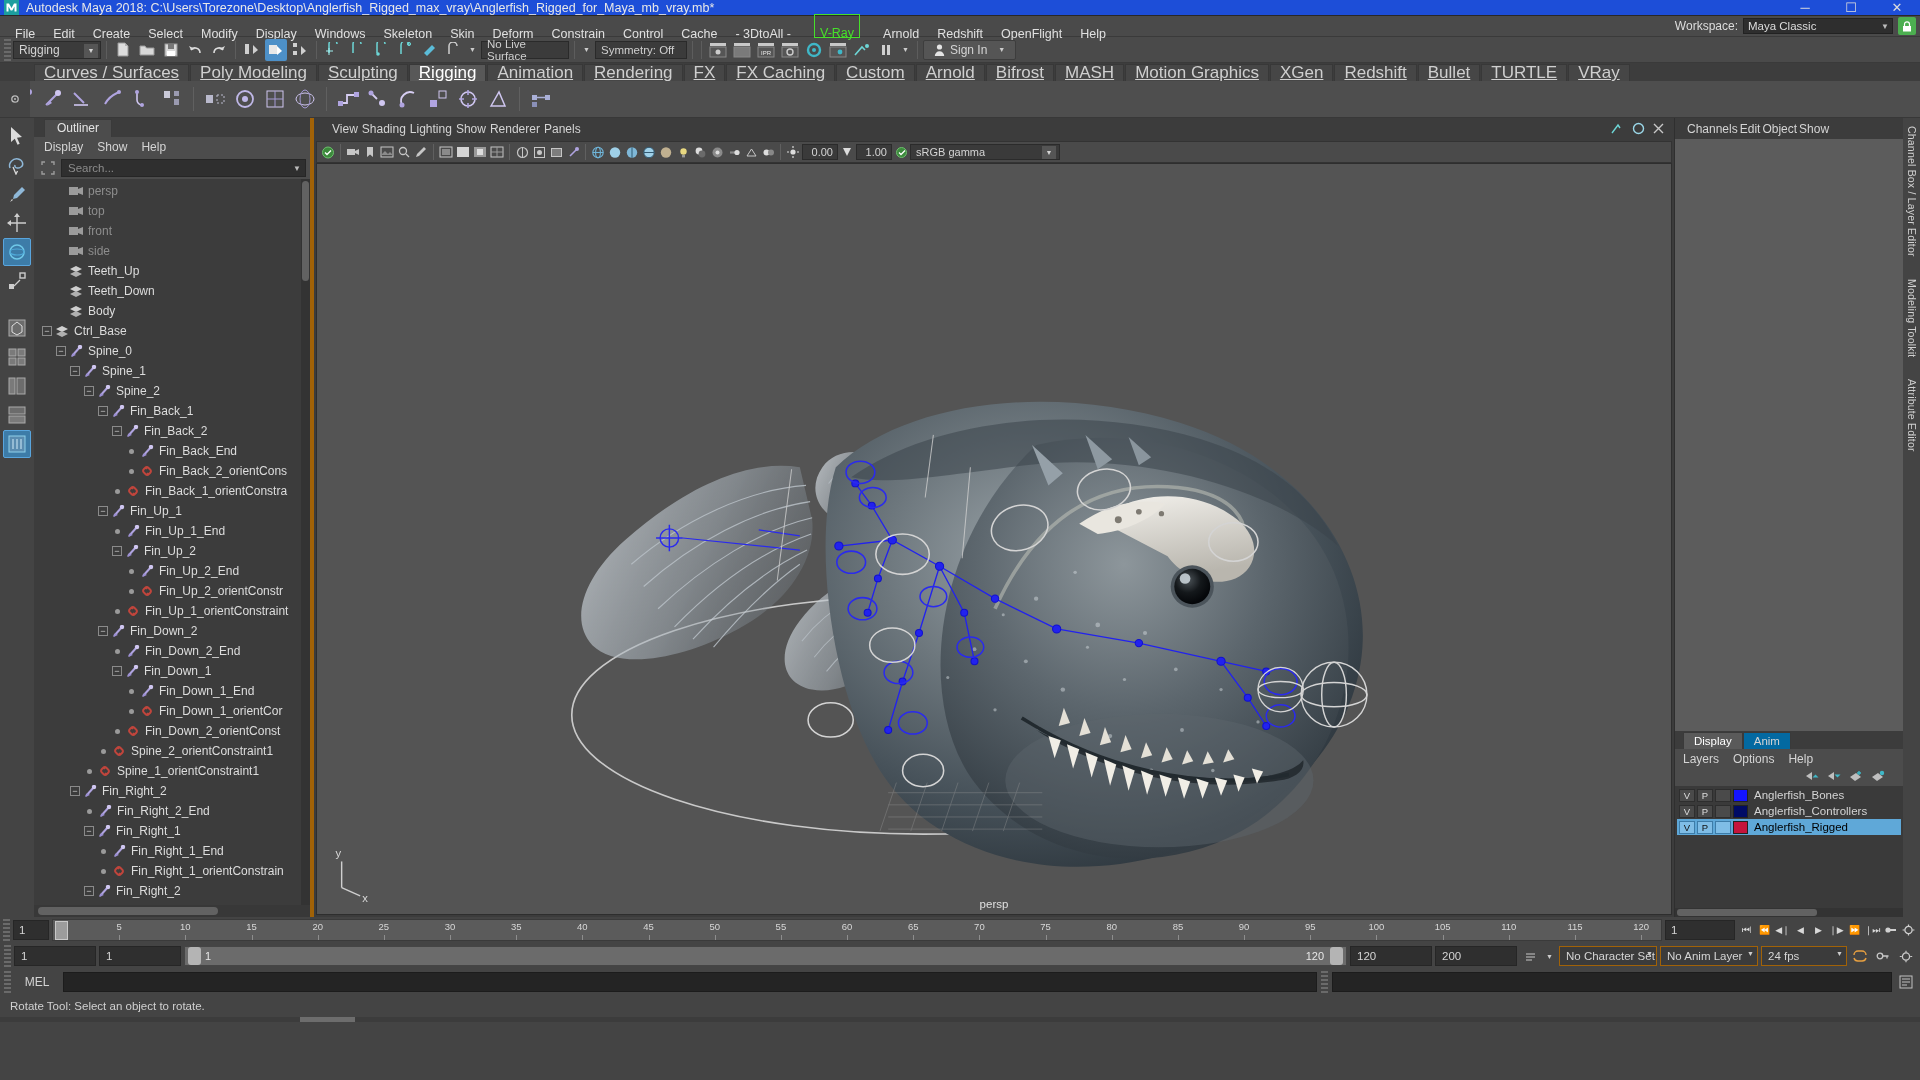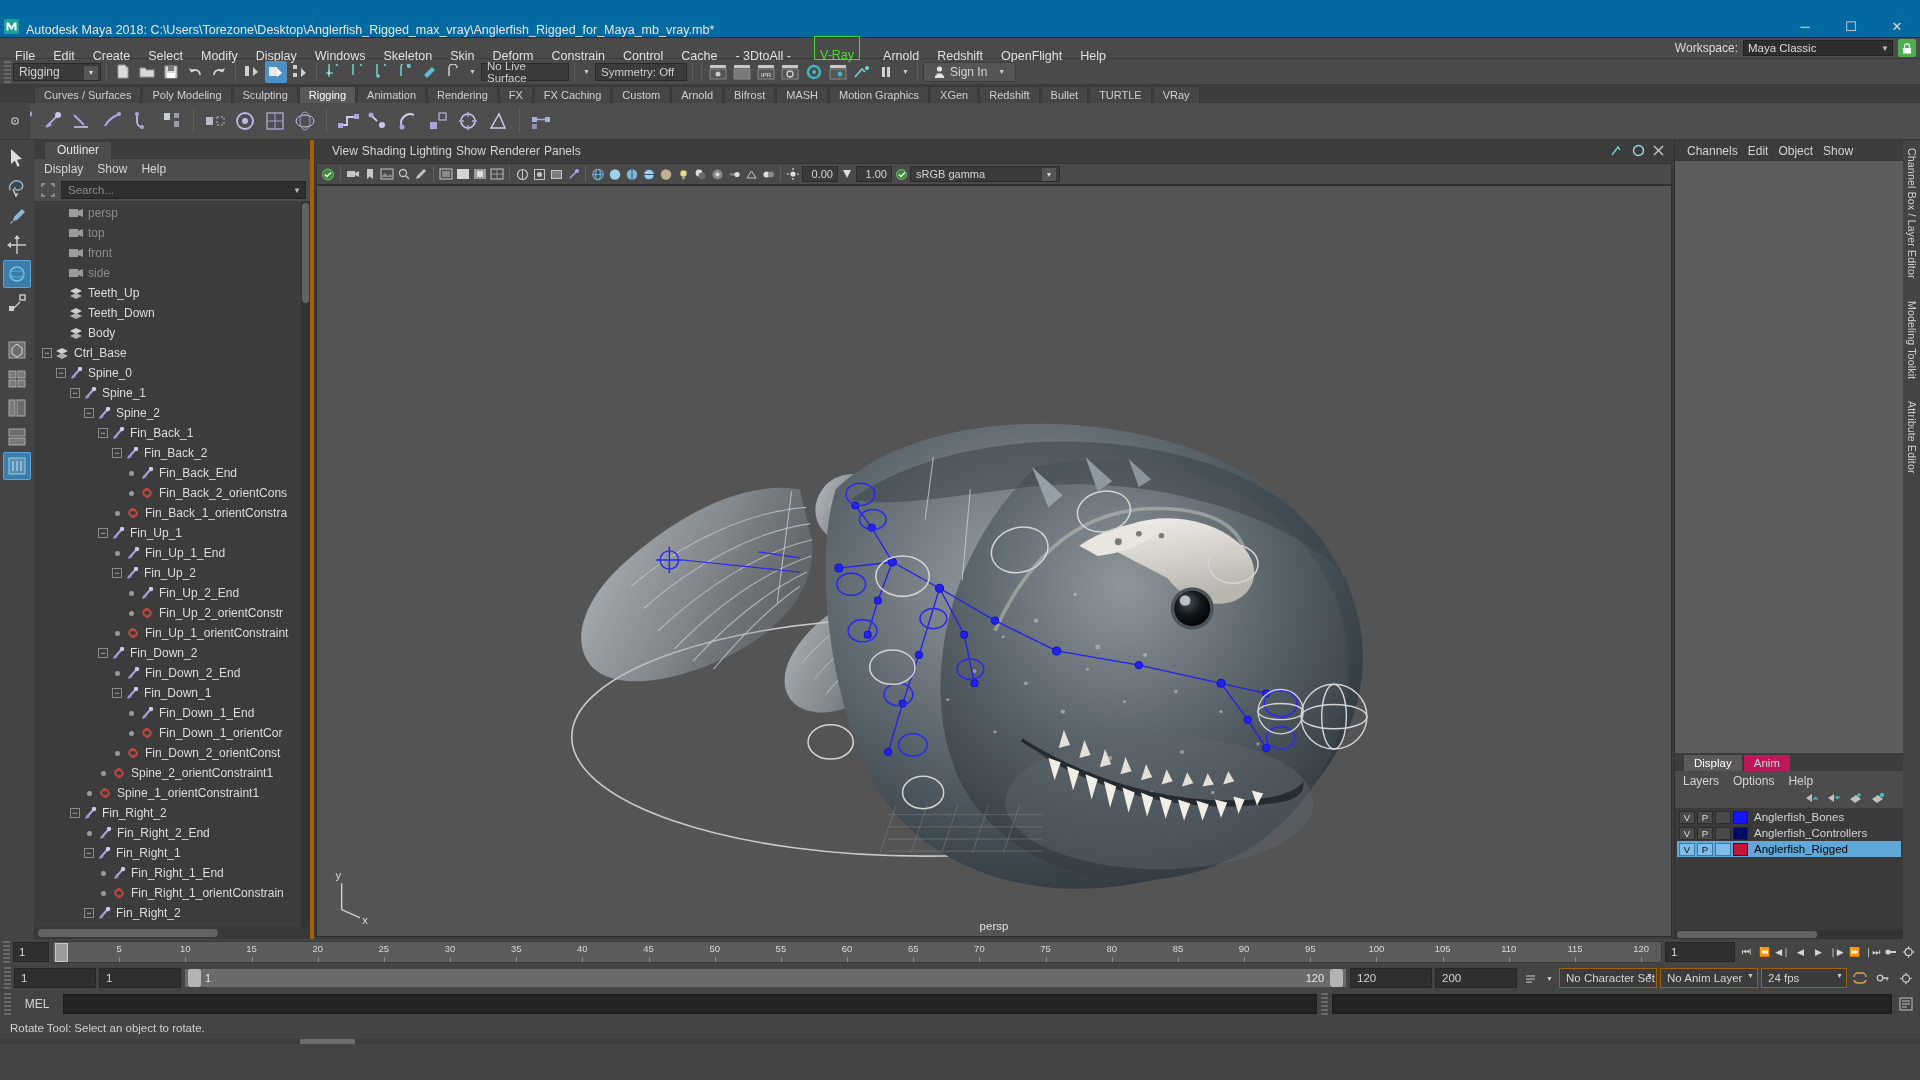--- a/index.html
+++ b/index.html
@@ -5,21 +5,21 @@
   * { box-sizing: border-box; margin:0; padding:0; }
   html,body { width:1920px; height:1080px; overflow:hidden; }
   body {
     font-family: "Liberation Sans", sans-serif;
     background:#444;
     color:#d4d4d4;
     font-size:13px;
     -webkit-font-smoothing:antialiased;
   }
   
-  .titlebar{height:38px;background:#0369a1;display:flex;align-items:flex-end;border-bottom:1px solid #282828;}
+  .titlebar{height:16px;background:#1d4ed8;display:flex;align-items:center;border-bottom:1px solid #282828;}
   .tb-logo{width:22px;height:22px;display:flex;align-items:center;justify-content:center;}
   .tb-logo svg{display:block;}
   .tb-title{font-size:12.5px;color:#e8e8e8;margin-left:4px;white-space:nowrap;}
   .tb-spacer{flex:1;}
   .tb-btn{width:46px;height:22px;display:flex;align-items:center;justify-content:center;color:#ddd;font-size:13px;}
 
   
   .menubar{height:21px;background:#4a4a4a;display:flex;align-items:center;padding-left:6px;border-bottom:1px solid #3a3a3a;}
   .menu-item{padding:8px 9px;height:21px;line-height:21px;font-size:12.5px;color:#e0e0e0;white-space:nowrap;}
   .menu-item.vray{color:#46e02a;border:1px solid #46e02a;padding:11px 5px;height:17px;line-height:15px;margin:0 14px;}
@@ -38,21 +38,21 @@
   .sbtn{width:22px;height:22px;display:flex;align-items:center;justify-content:center;border-radius:2px;}
   .sbtn.active{background:#4d90c8;}
   .lsurf{width:88px;height:18px;background:#3b3b3b;border:1px solid #2a2a2a;display:flex;align-items:center;padding-left:5px;font-size:11.5px;color:#cfcfcf;}
   .symm{width:92px;height:18px;background:#3b3b3b;border:1px solid #2a2a2a;display:flex;align-items:center;padding-left:5px;font-size:11.5px;color:#cfcfcf;}
   .tiny-arw{width:13px;height:16px;display:flex;align-items:center;justify-content:center;font-size:7px;color:#ccc;}
   .signin{height:20px;display:flex;align-items:center;gap:5px;padding:0 10px;background:#555;border:1px solid #3d3d3d;border-radius:2px;font-size:12px;position:relative;}
 
   
   .shelfwrap{background:#444;border-bottom:1px solid #383838;}
   .shelftabs{height:18px;display:flex;align-items:flex-end;padding-left:34px;background:#3d3d3d;}
-  .stab{height:17px;line-height:16px;padding:0 9px;font-size:11px;color:#cfcfcf;background:#464646;border:1px solid #383838;border-bottom:none;margin-right:1px;white-space:nowrap;}
+  .stab{height:17px;line-height:16px;padding:0 9px;font-size:17px;color:#cfcfcf;background:#464646;border:1px solid #383838;border-bottom:none;margin-right:1px;white-space:nowrap;text-decoration:underline;}
   .stab.active{background:#585858;color:#fff;}
   .shelfbar{height:36px;background:#4e4e4e;display:flex;align-items:center;gap:2px;padding-left:8px;position:relative;}
   .shelf-left{width:30px;height:36px;background:#444;position:absolute;left:0;top:0;display:flex;flex-direction:column;align-items:center;justify-content:center;gap:3px;}
   .shicon{width:28px;height:28px;display:flex;align-items:center;justify-content:center;border-radius:2px;}
   .shsep{width:1px;height:24px;background:#606060;margin:0 5px;}
 
   
   .main{display:flex;height:799px;background:#3c3c3c;}
   .toolbox{width:34px;background:#444;display:flex;flex-direction:column;align-items:center;padding-top:4px;gap:1px;}
   .tbx{width:28px;height:28px;display:flex;align-items:center;justify-content:center;border-radius:2px;}
@@ -88,24 +88,24 @@
   .vtb{width:16px;height:18px;display:flex;align-items:center;justify-content:center;}
   .vsep{width:1px;height:16px;background:#606060;margin:0 3px;}
   .vnum{width:36px;height:16px;background:#3a3a3a;border:1px solid #2b2b2b;font-size:11px;display:flex;align-items:center;justify-content:flex-end;padding-right:4px;}
   .gamma{width:150px;height:16px;background:#3a3a3a;border:1px solid #2b2b2b;font-size:11px;display:flex;align-items:center;padding-left:5px;position:relative;}
   .gamma .arw{position:absolute;right:3px;top:1px;width:14px;height:13px;background:#555;display:flex;align-items:center;justify-content:center;font-size:7px;}
   .viewport{flex:1;position:relative;background:#545454;overflow:hidden;border:1px solid #2e2e2e;}
   .vp-label{position:absolute;bottom:4px;left:50%;transform:translateX(-50%);font-size:11.5px;color:#e0e0e0;}
 
   
   .rightcol{width:229px;background:#3c3c3c;display:flex;flex-direction:column;border-left:1px solid #2f2f2f;}
-  .ch-menu{height:21px;display:flex;align-items:center;gap:10px;padding-left:12px;font-size:12px;background:#3c3c3c;}
+  .ch-menu{height:21px;display:flex;align-items:center;gap:2px;padding-left:12px;font-size:12px;background:#3c3c3c;}
   .ch-body{flex:1;background:#5c5c5c;margin:0;}
   .lay-tabs{height:18px;display:flex;align-items:flex-end;padding-left:8px;}
-  .ltab{background:#be185d;border:1px solid #3a3a3a;border-bottom:none;padding:0 10px;height:17px;line-height:16px;font-size:11.5px;}
+  .ltab{background:#0369a1;border:1px solid #3a3a3a;border-bottom:none;padding:0 10px;height:17px;line-height:16px;font-size:11.5px;}
   .ltab.active{background:#5a5a5a;color:#fff;}
   .lay-menu{height:19px;display:flex;align-items:center;gap:14px;padding-left:8px;font-size:12px;background:#4c4c4c;}
   .lay-icons{height:18px;display:flex;align-items:center;justify-content:flex-end;gap:8px;padding-right:18px;background:#4c4c4c;}
   .lay-list{height:122px;background:#3a3a3a;padding:1px 2px;}
   .lrow{height:16px;display:flex;align-items:center;gap:2px;padding:0 2px;}
   .lrow.selected{background:#5fa8d8;color:#000;}
   .lbx{width:16px;height:13px;background:#4a4a4a;border:1px solid #2e2e2e;font-size:9.5px;display:flex;align-items:center;justify-content:center;color:#ddd;}
   .lrow.selected .lbx{background:#7fbde6;border-color:#3d7ca8;color:#111;}
   .lswatch{width:15px;height:13px;border:1px solid #222;margin-right:4px;}
   .lname{font-size:11.5px;}

